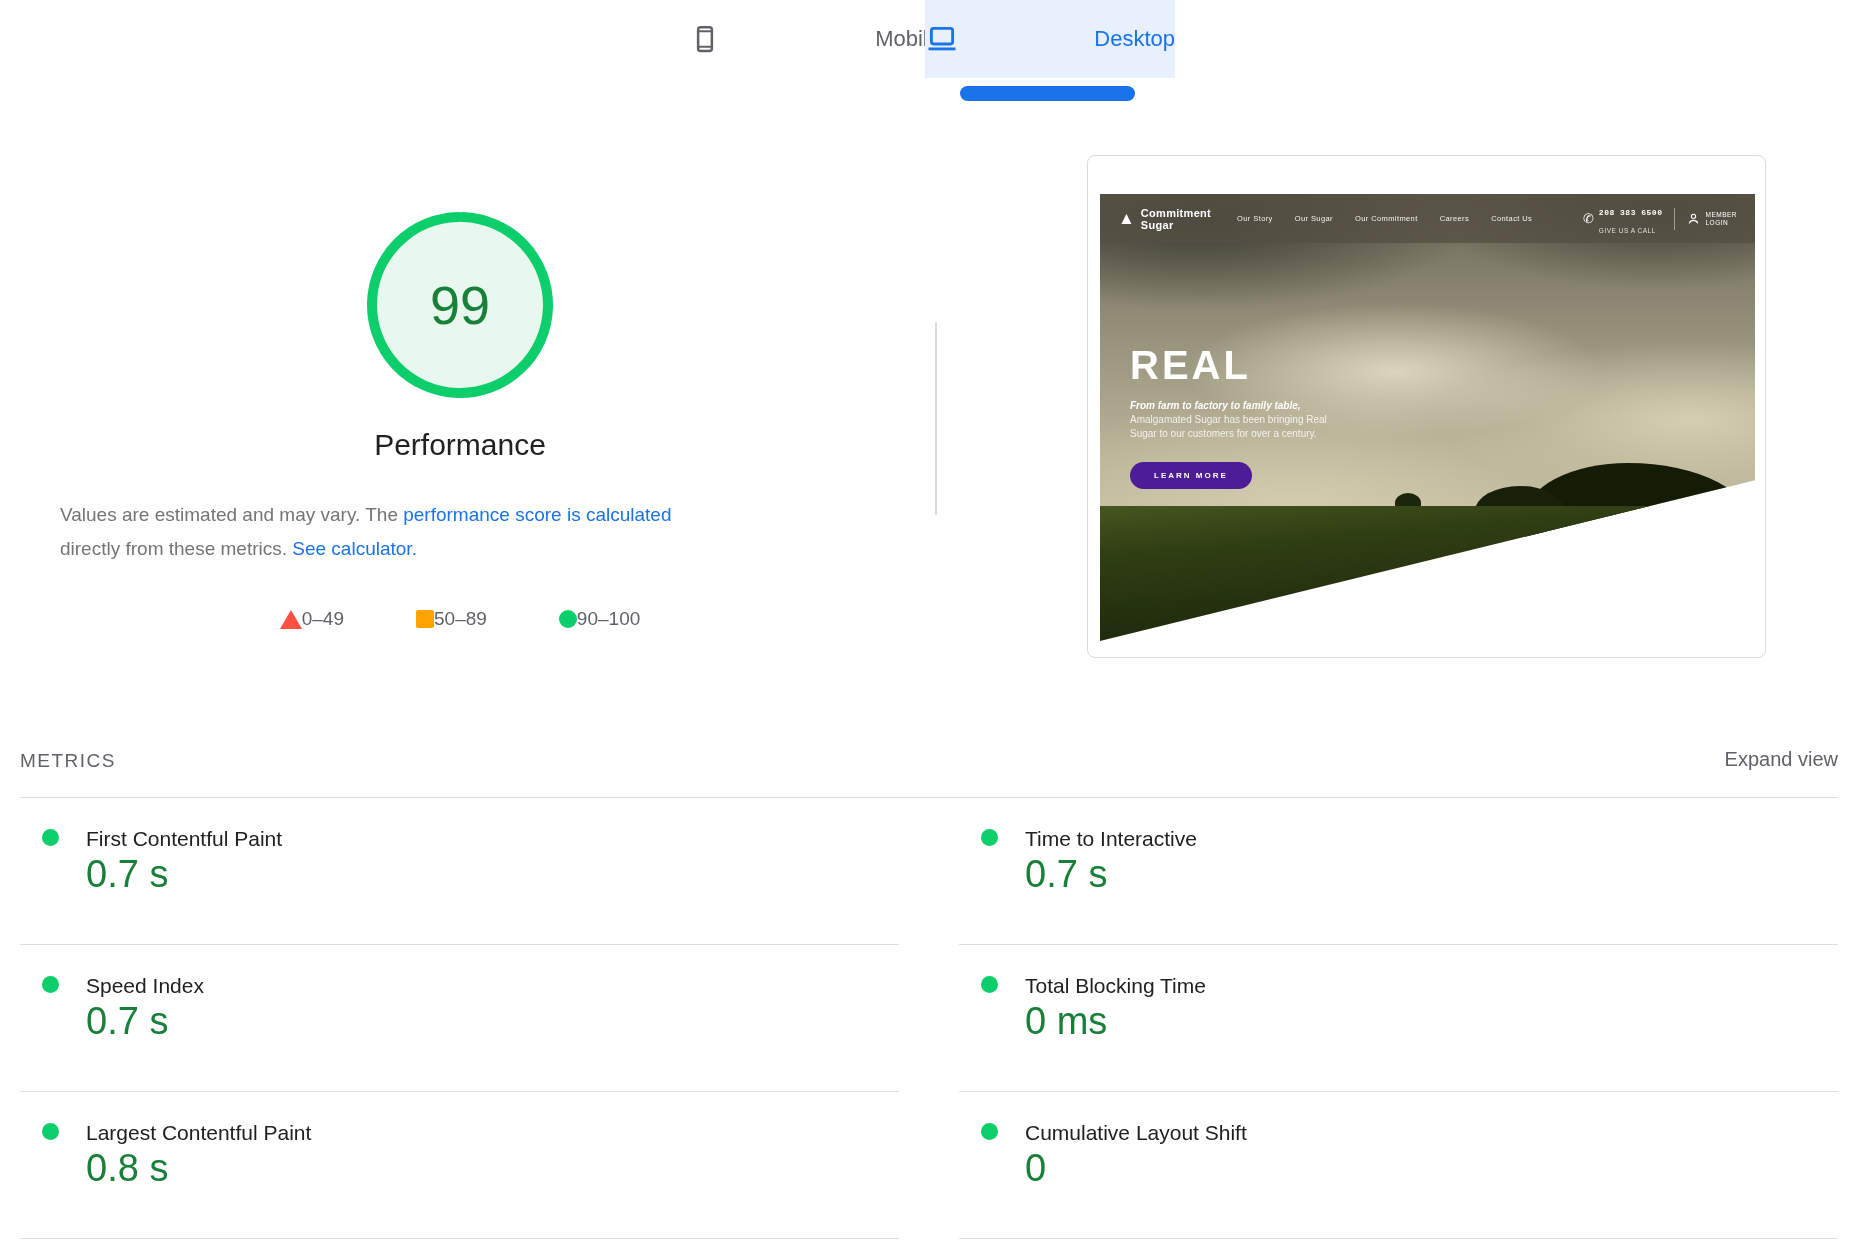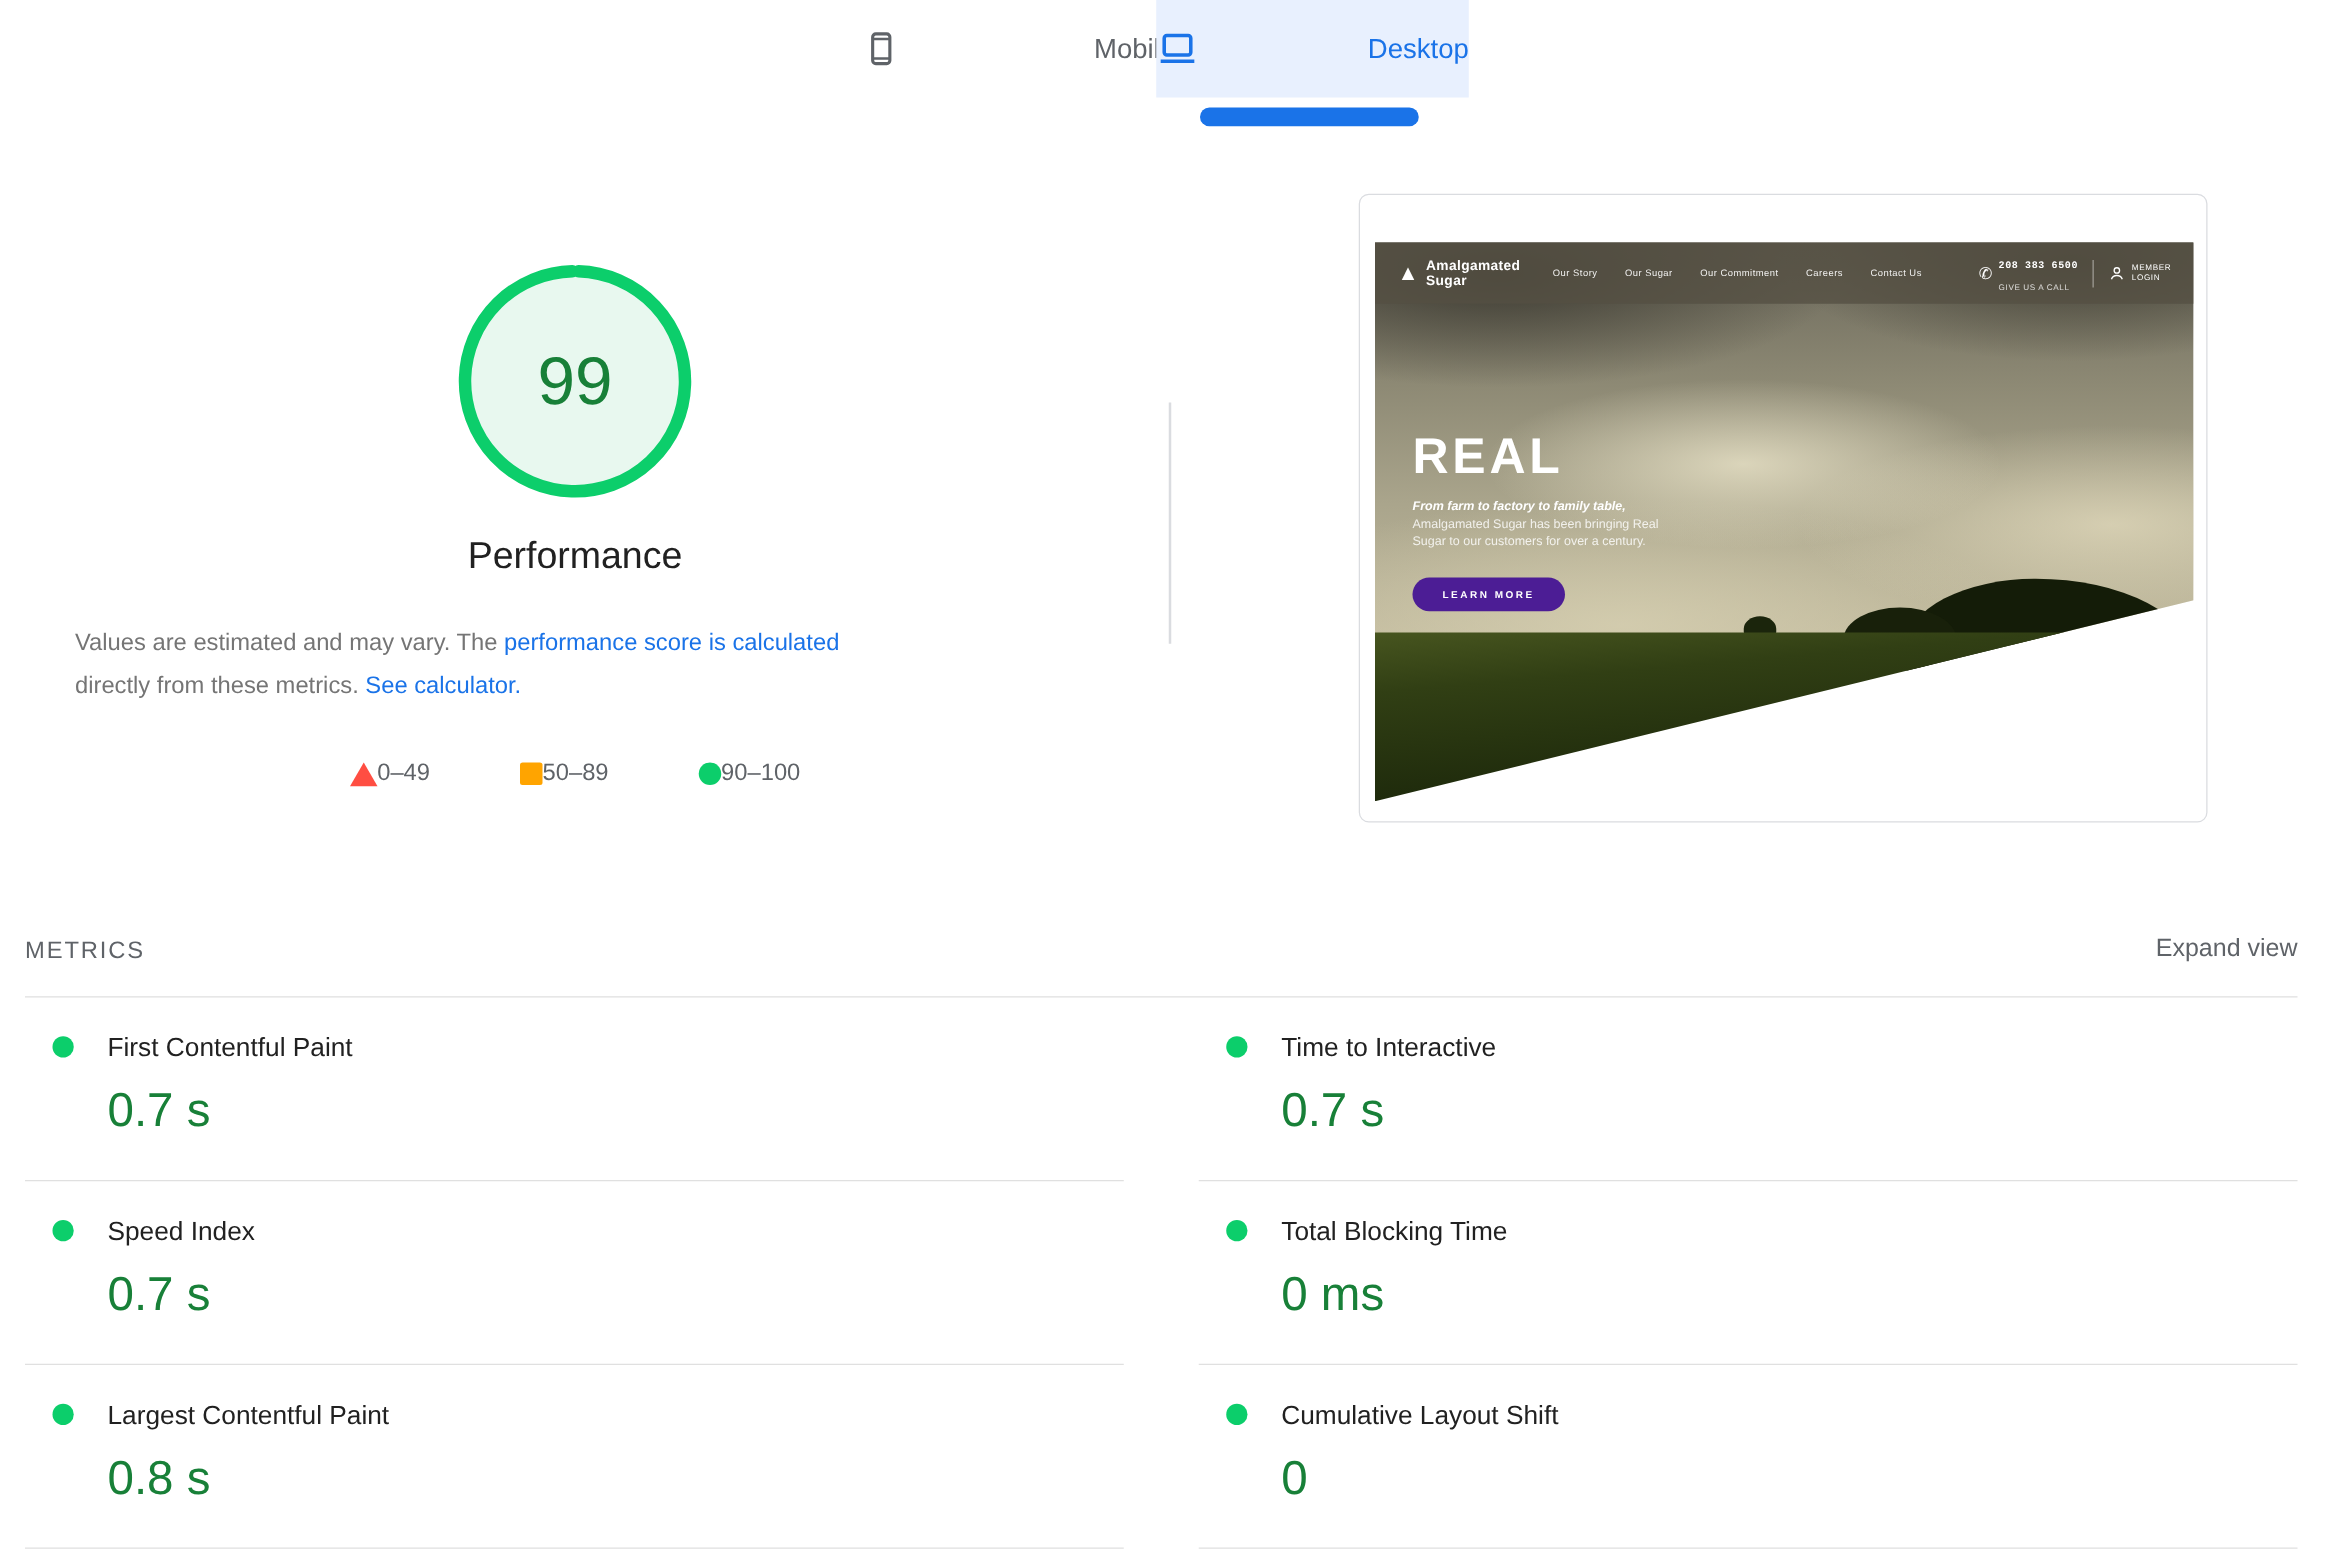--- a/index.html
+++ b/index.html
@@ -90,21 +90,21 @@
   .expand-view { position:absolute; right:0; top:0; font-size:20px; color:#5f6368;
     cursor:pointer; }
   .metrics-grid { position:absolute; left:20px; top:797px; width:1818px;
     display:grid; grid-template-columns:1fr 1fr; column-gap:60px;
     border-top:1px solid #e0e0e0; }
   .metric-cell { position:relative; height:147px; border-bottom:1px solid #e0e0e0;
     padding:29px 0 0 66px; }
   .metric-dot { position:absolute; left:22px; top:31px; width:17px; height:17px;
     border-radius:50%; background:#0cce6b; }
   .metric-name { font-size:21px; color:#212121; }
-  .metric-value { margin-top:17px; font-size:38px; color:#188038; }
+  .metric-value { margin-top:2px; font-size:38px; color:#188038; }
 
   svg { display:block; }
 </style>
 </head>
 <body>
 
 <div class="tab tab-mobile">
   <svg width="30" height="30" viewBox="0 0 24 24">
     <rect x="6.5" y="2.5" width="11" height="19" rx="2" fill="none" stroke="#5f6368" stroke-width="2"></rect>
     <line x1="7" y1="5.8" x2="17" y2="5.8" stroke="#5f6368" stroke-width="1.6"></line>
@@ -155,21 +155,21 @@
   <div class="site">
     <div class="site-sky"></div>
     <div class="trees1"></div>
     <div class="trees2"></div>
     <div class="trees3"></div>
     <div class="site-field"></div>
 
     <div class="site-header">
       <div class="site-logo">
         <span class="mark">▲</span>
-        <span class="lt"><span>Amalgamated</span><br>
+        <span class="lt"><span>Commitment</span><br>
         <span>Sugar</span></span>
       </div>
       <div class="site-nav">
         <span>Our Story</span>
         <span>Our Sugar</span>
         <span>Our Commitment</span>
         <span>Careers</span>
         <span>Contact Us</span>
       </div>
       <div class="site-right">

